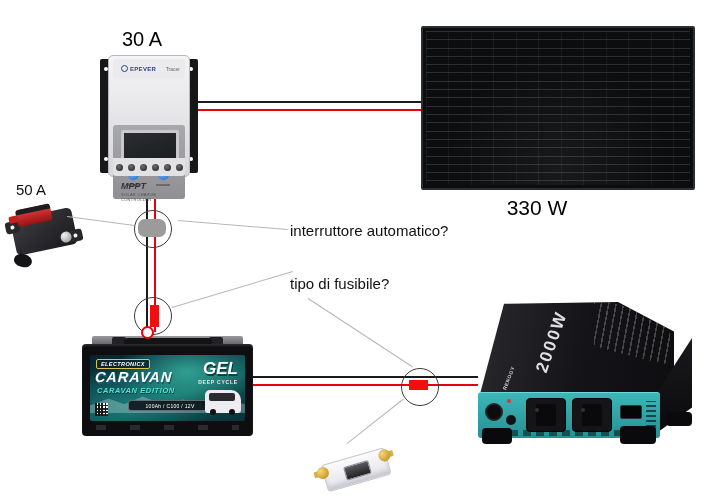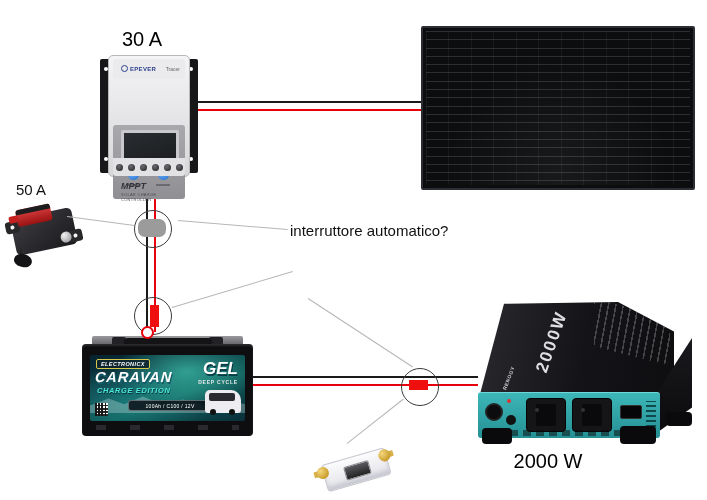--- a/index.html
+++ b/index.html
@@ -194,20 +194,21 @@
         <div class="ctl-term"></div>
         <div class="ctl-term"></div>
         <div class="ctl-term"></div>
       </div>
     </div>
   </div>
 
   <div class="panel">
     <div class="panel-grid"></div>
   </div>
+  <div class="big-label abs" style="left:487px;top:196px;width:100px;font-size:21px;">330 W</div>
 
   <div class="annotation abs" style="left:16px;top:181px;">50 A</div>
   <div class="breaker">
     <div class="brk-base">
       <div class="brk-ear" style="left:-6px;top:2px;">
         <div class="brk-earhole"></div>
       </div>
       <div class="brk-ear" style="right:-6px;bottom:2px;">
         <div class="brk-earhole"></div>
       </div>
@@ -228,33 +229,34 @@
   <div class="marker-circle" style="left:401px;top:368px;width:36px;height:36px;"></div>
   <div class="sym-fuse" style="left:409px;top:380px;width:19px;height:10px;"></div>
 
   <div class="callout" style="left:67px;top:216px;width:68px;transform:rotate(7.7deg);"></div>
   <div class="callout" style="left:178px;top:220px;width:110px;transform:rotate(4.7deg);"></div>
   <div class="callout" style="left:172px;top:307px;width:126px;transform:rotate(-16.6deg);"></div>
   <div class="callout" style="left:308px;top:298px;width:125px;transform:rotate(33.2deg);"></div>
   <div class="callout" style="left:347px;top:443px;width:72px;transform:rotate(-38.2deg);"></div>
 
   <div class="annotation abs" style="left:290px;top:222px;text-align:right;">interruttore automatico?</div>
+  <div class="annotation abs" style="left:290px;top:275px;">tipo di fusibile?</div>
 
   <div class="battery">
     <div class="bat-topstrip">
       <div class="bat-handle-end" style="left:20px;"></div>
       <div class="bat-handle-end" style="right:20px;"></div>
       <div class="bat-handle"></div>
     </div>
     <div class="bat-case">
       <div class="bat-label">
         <div class="bat-mountains"></div>
         <div class="bat-brandchip">ELECTRONICX</div>
         <div class="bat-model">CARAVAN</div>
-        <div class="bat-edition">CHARGE EDITION</div>
+        <div class="bat-edition">CARAVAN EDITION</div>
         <div class="bat-gel">GEL</div>
         <div class="bat-cycle">DEEP CYCLE</div>
         <div class="bat-specband">100Ah / C100 / 12V</div>
         <div class="bat-qr"></div>
         <div class="van">
           <div class="van-window"></div>
           <div class="van-wheel" style="left:5px;"></div>
           <div class="van-wheel" style="right:6px;"></div>
         </div>
       </div>
@@ -282,21 +284,20 @@
         <div class="inv-outlet-hole"></div>
       </div>
       <div class="inv-display"></div>
       <div class="inv-frontvents"></div>
       <div class="inv-dashes"></div>
     </div>
     <div class="inv-foot" style="left:12px;top:128px;width:30px;height:16px;"></div>
     <div class="inv-foot" style="left:150px;top:126px;width:36px;height:18px;"></div>
     <div class="inv-foot" style="left:196px;top:112px;width:26px;height:14px;"></div>
   </div>
-  <div class="big-label abs" style="left:498px;top:450px;width:100px;">2000 W</div>
 
   <div class="fuseholder">
     <div class="fh-stub" style="left:2px;"></div>
     <div class="fh-stub" style="right:2px;"></div>
     <div class="fh-body">
       <div class="fh-window"></div>
     </div>
     <div class="fh-nut" style="left:5px;"></div>
     <div class="fh-nut" style="right:5px;"></div>
   </div>

